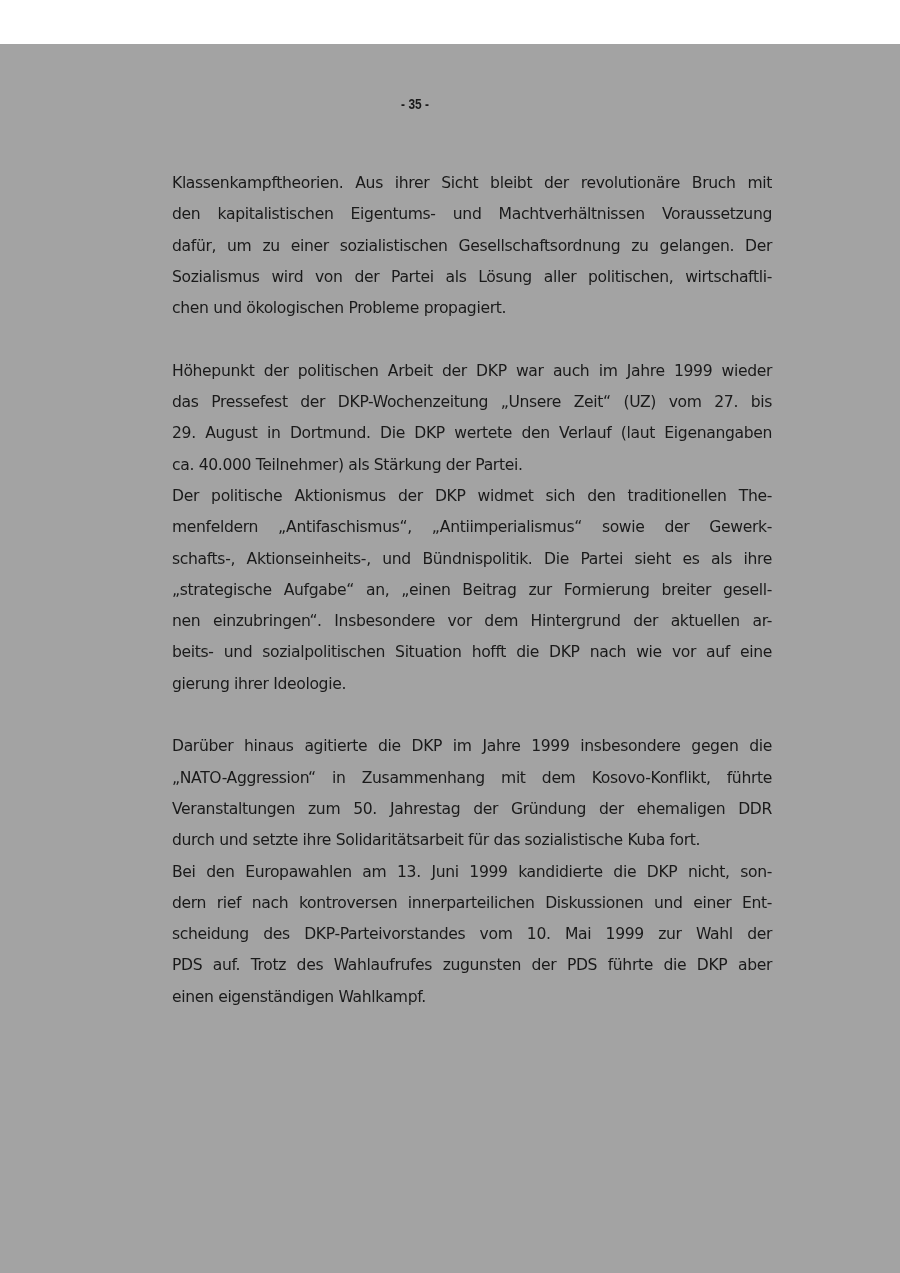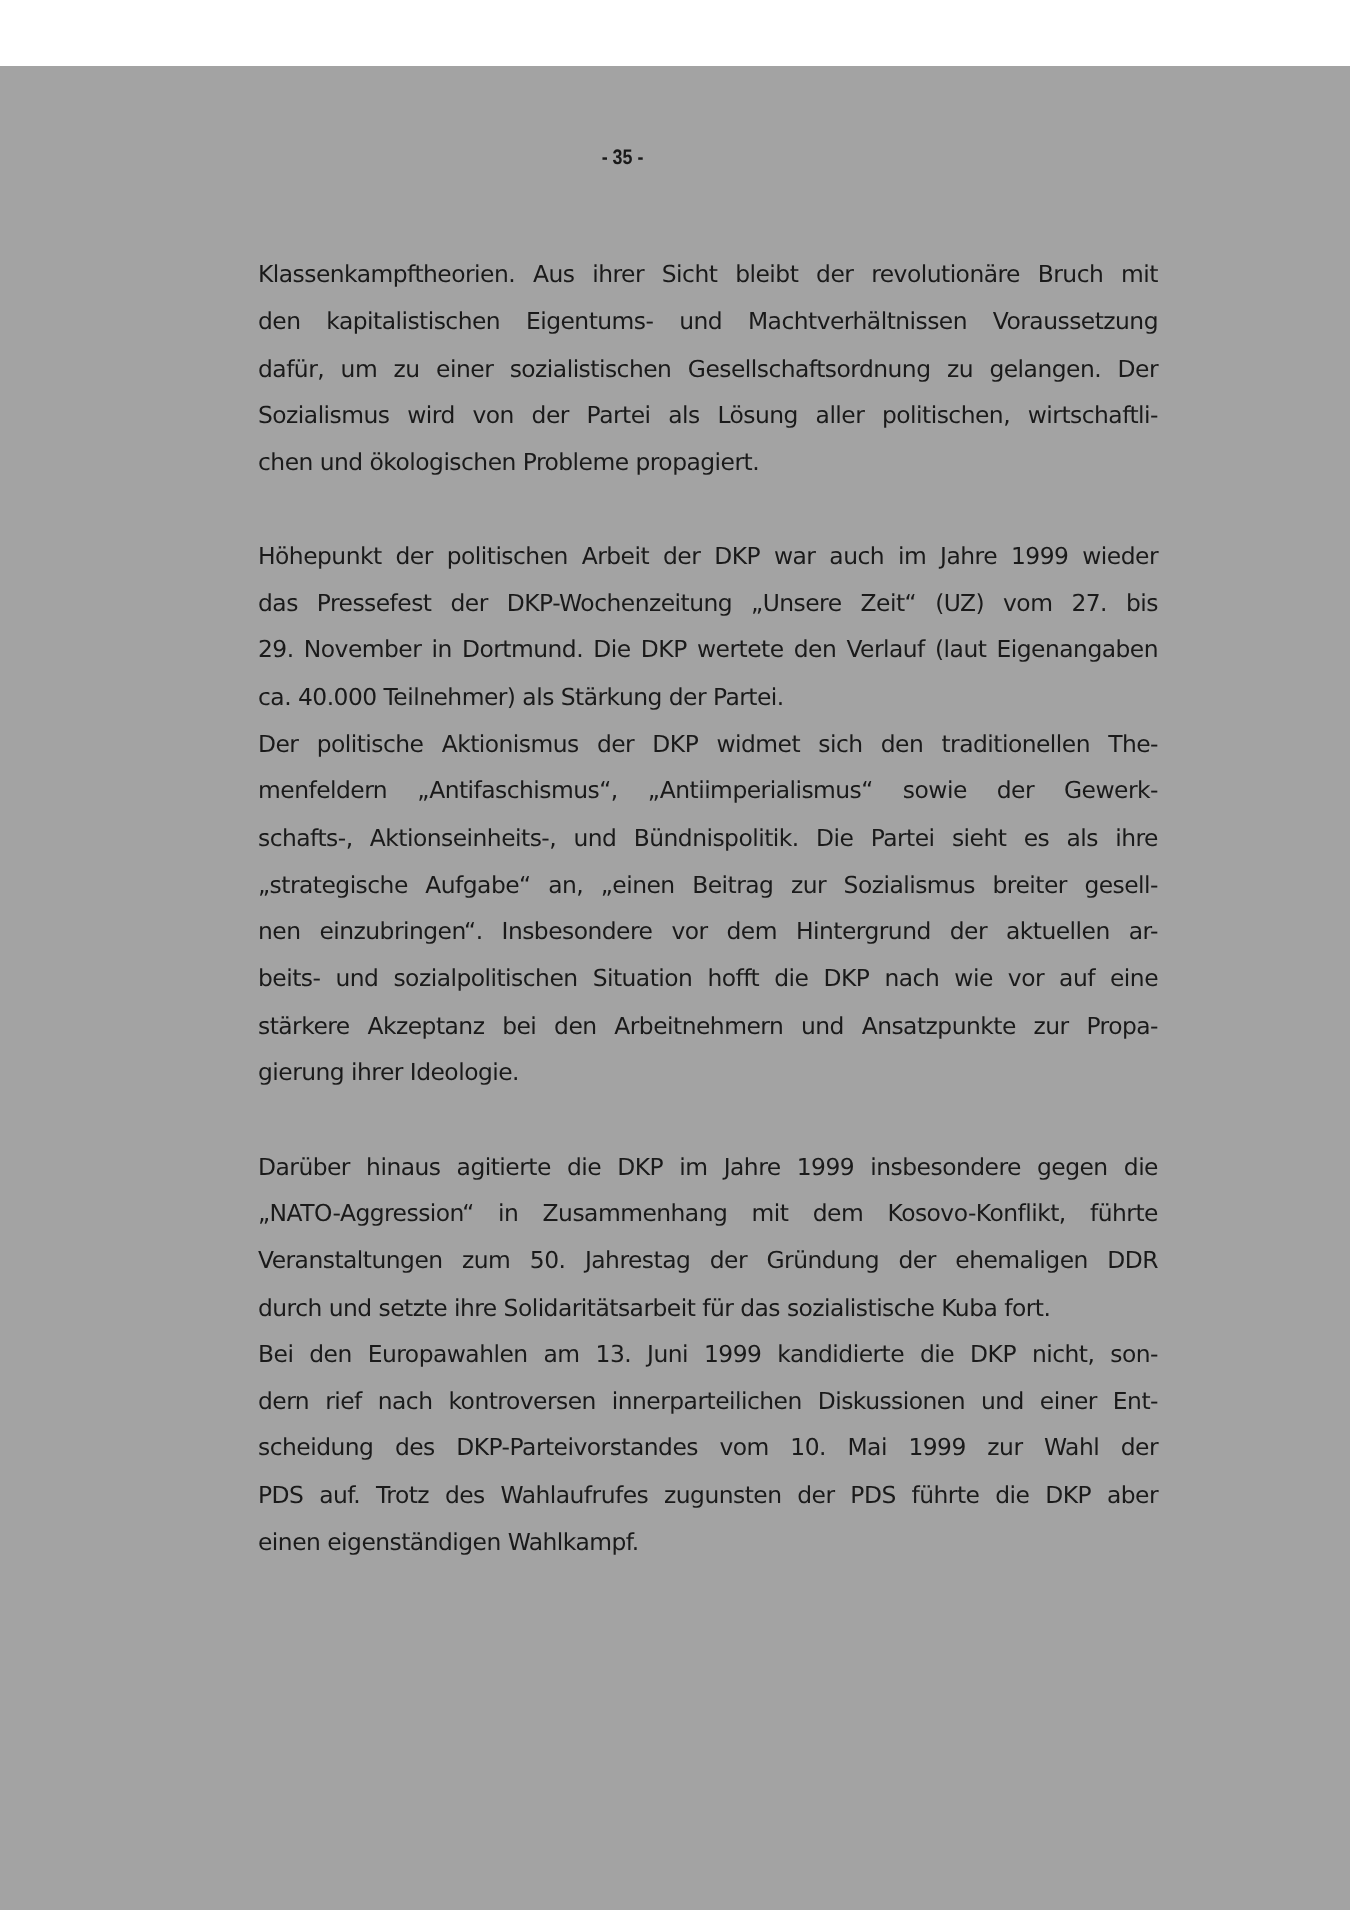--- a/index.html
+++ b/index.html
@@ -36,32 +36,31 @@
       <span class="line">Klassenkampftheorien. Aus ihrer Sicht bleibt der revolutionäre Bruch mit</span>
       <span class="line">den kapitalistischen Eigentums- und Machtverhältnissen Voraussetzung</span>
       <span class="line">dafür, um zu einer sozialistischen Gesellschaftsordnung zu gelangen. Der</span>
       <span class="line">Sozialismus wird von der Partei als Lösung aller politischen, wirtschaftli-</span>
       <span class="line last">chen und ökologischen Probleme propagiert.</span>
     </p>
 
     <p class="para gap-before">
       <span class="line">Höhepunkt der politischen Arbeit der DKP war auch im Jahre 1999 wieder</span>
       <span class="line">das Pressefest der DKP-Wochenzeitung „Unsere Zeit“ (UZ) vom 27. bis</span>
-      <span class="line">29. November in Dortmund. Die DKP wertete den Verlauf (laut Eigenangaben</span>
+      <span class="line">29. August in Dortmund. Die DKP wertete den Verlauf (laut Eigenangaben</span>
       <span class="line last">ca. 40.000 Teilnehmer) als Stärkung der Partei.</span>
     </p>
 
     <p class="para">
       <span class="line">Der politische Aktionismus der DKP widmet sich den traditionellen The-</span>
       <span class="line">menfeldern „Antifaschismus“, „Antiimperialismus“ sowie der Gewerk-</span>
       <span class="line">schafts-, Aktionseinheits-, und Bündnispolitik. Die Partei sieht es als ihre</span>
-      <span class="line">„strategische Aufgabe“ an, „einen Beitrag zur Sozialismus breiter gesell-</span>
+      <span class="line">„strategische Aufgabe“ an, „einen Beitrag zur Formierung breiter gesell-</span>
       <span class="line">nen einzubringen“. Insbesondere vor dem Hintergrund der aktuellen ar-</span>
       <span class="line">beits- und sozialpolitischen Situation hofft die DKP nach wie vor auf eine</span>
-      <span class="line">stärkere Akzeptanz bei den Arbeitnehmern und Ansatzpunkte zur Propa-</span>
       <span class="line last">gierung ihrer Ideologie.</span>
     </p>
 
     <p class="para gap-before">
       <span class="line">Darüber hinaus agitierte die DKP im Jahre 1999 insbesondere gegen die</span>
       <span class="line">„NATO-Aggression“ in Zusammenhang mit dem Kosovo-Konflikt, führte</span>
       <span class="line">Veranstaltungen zum 50. Jahrestag der Gründung der ehemaligen DDR</span>
       <span class="line last">durch und setzte ihre Solidaritätsarbeit für das sozialistische Kuba fort.</span>
     </p>
 

